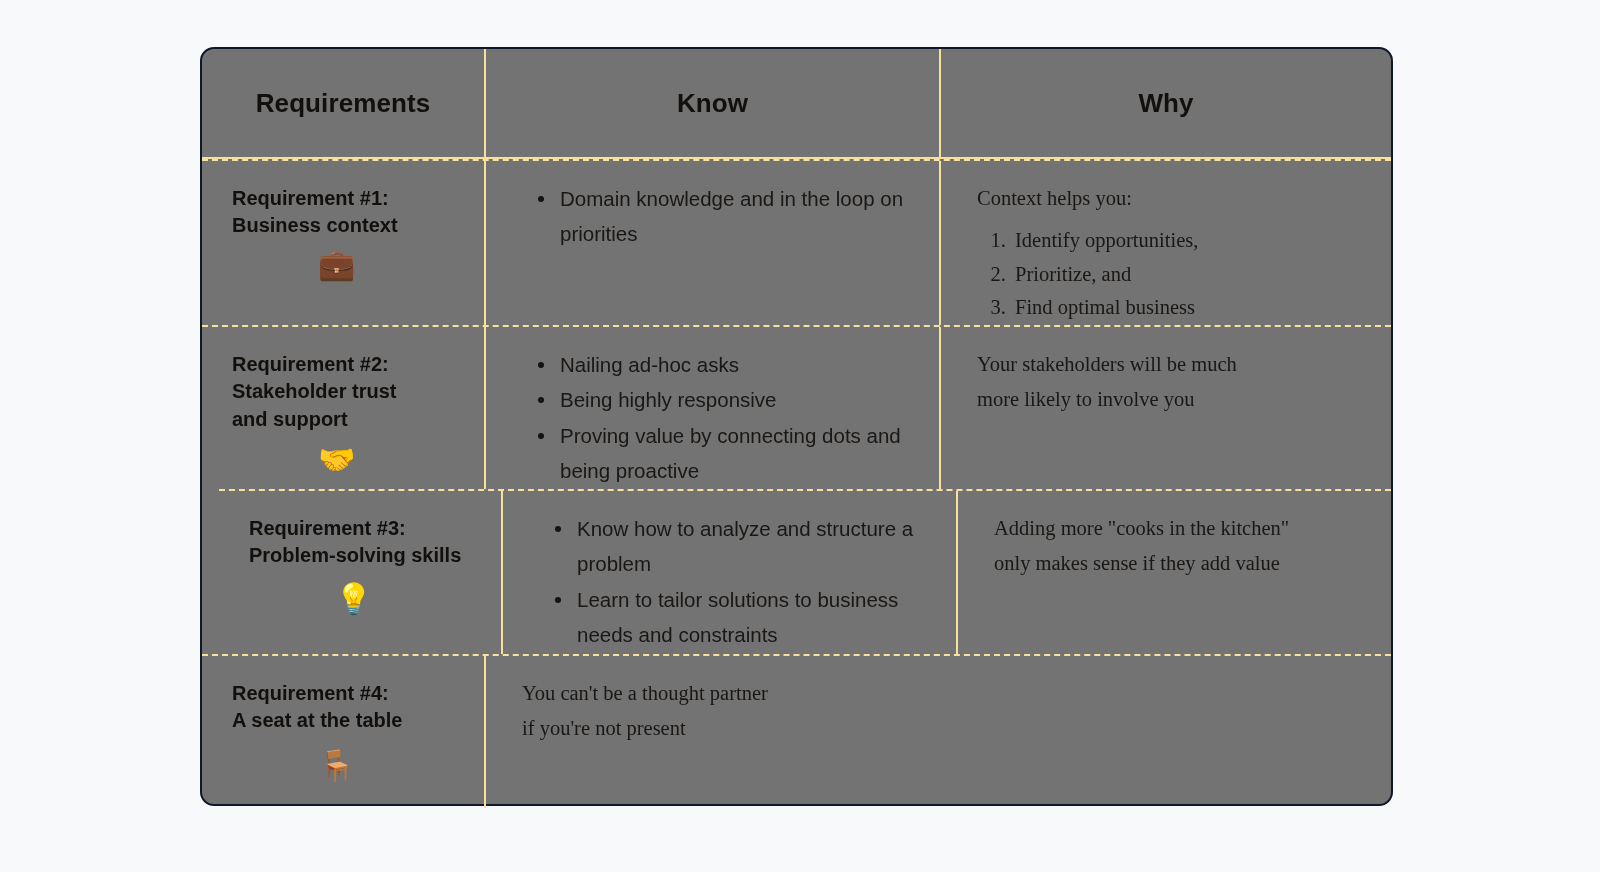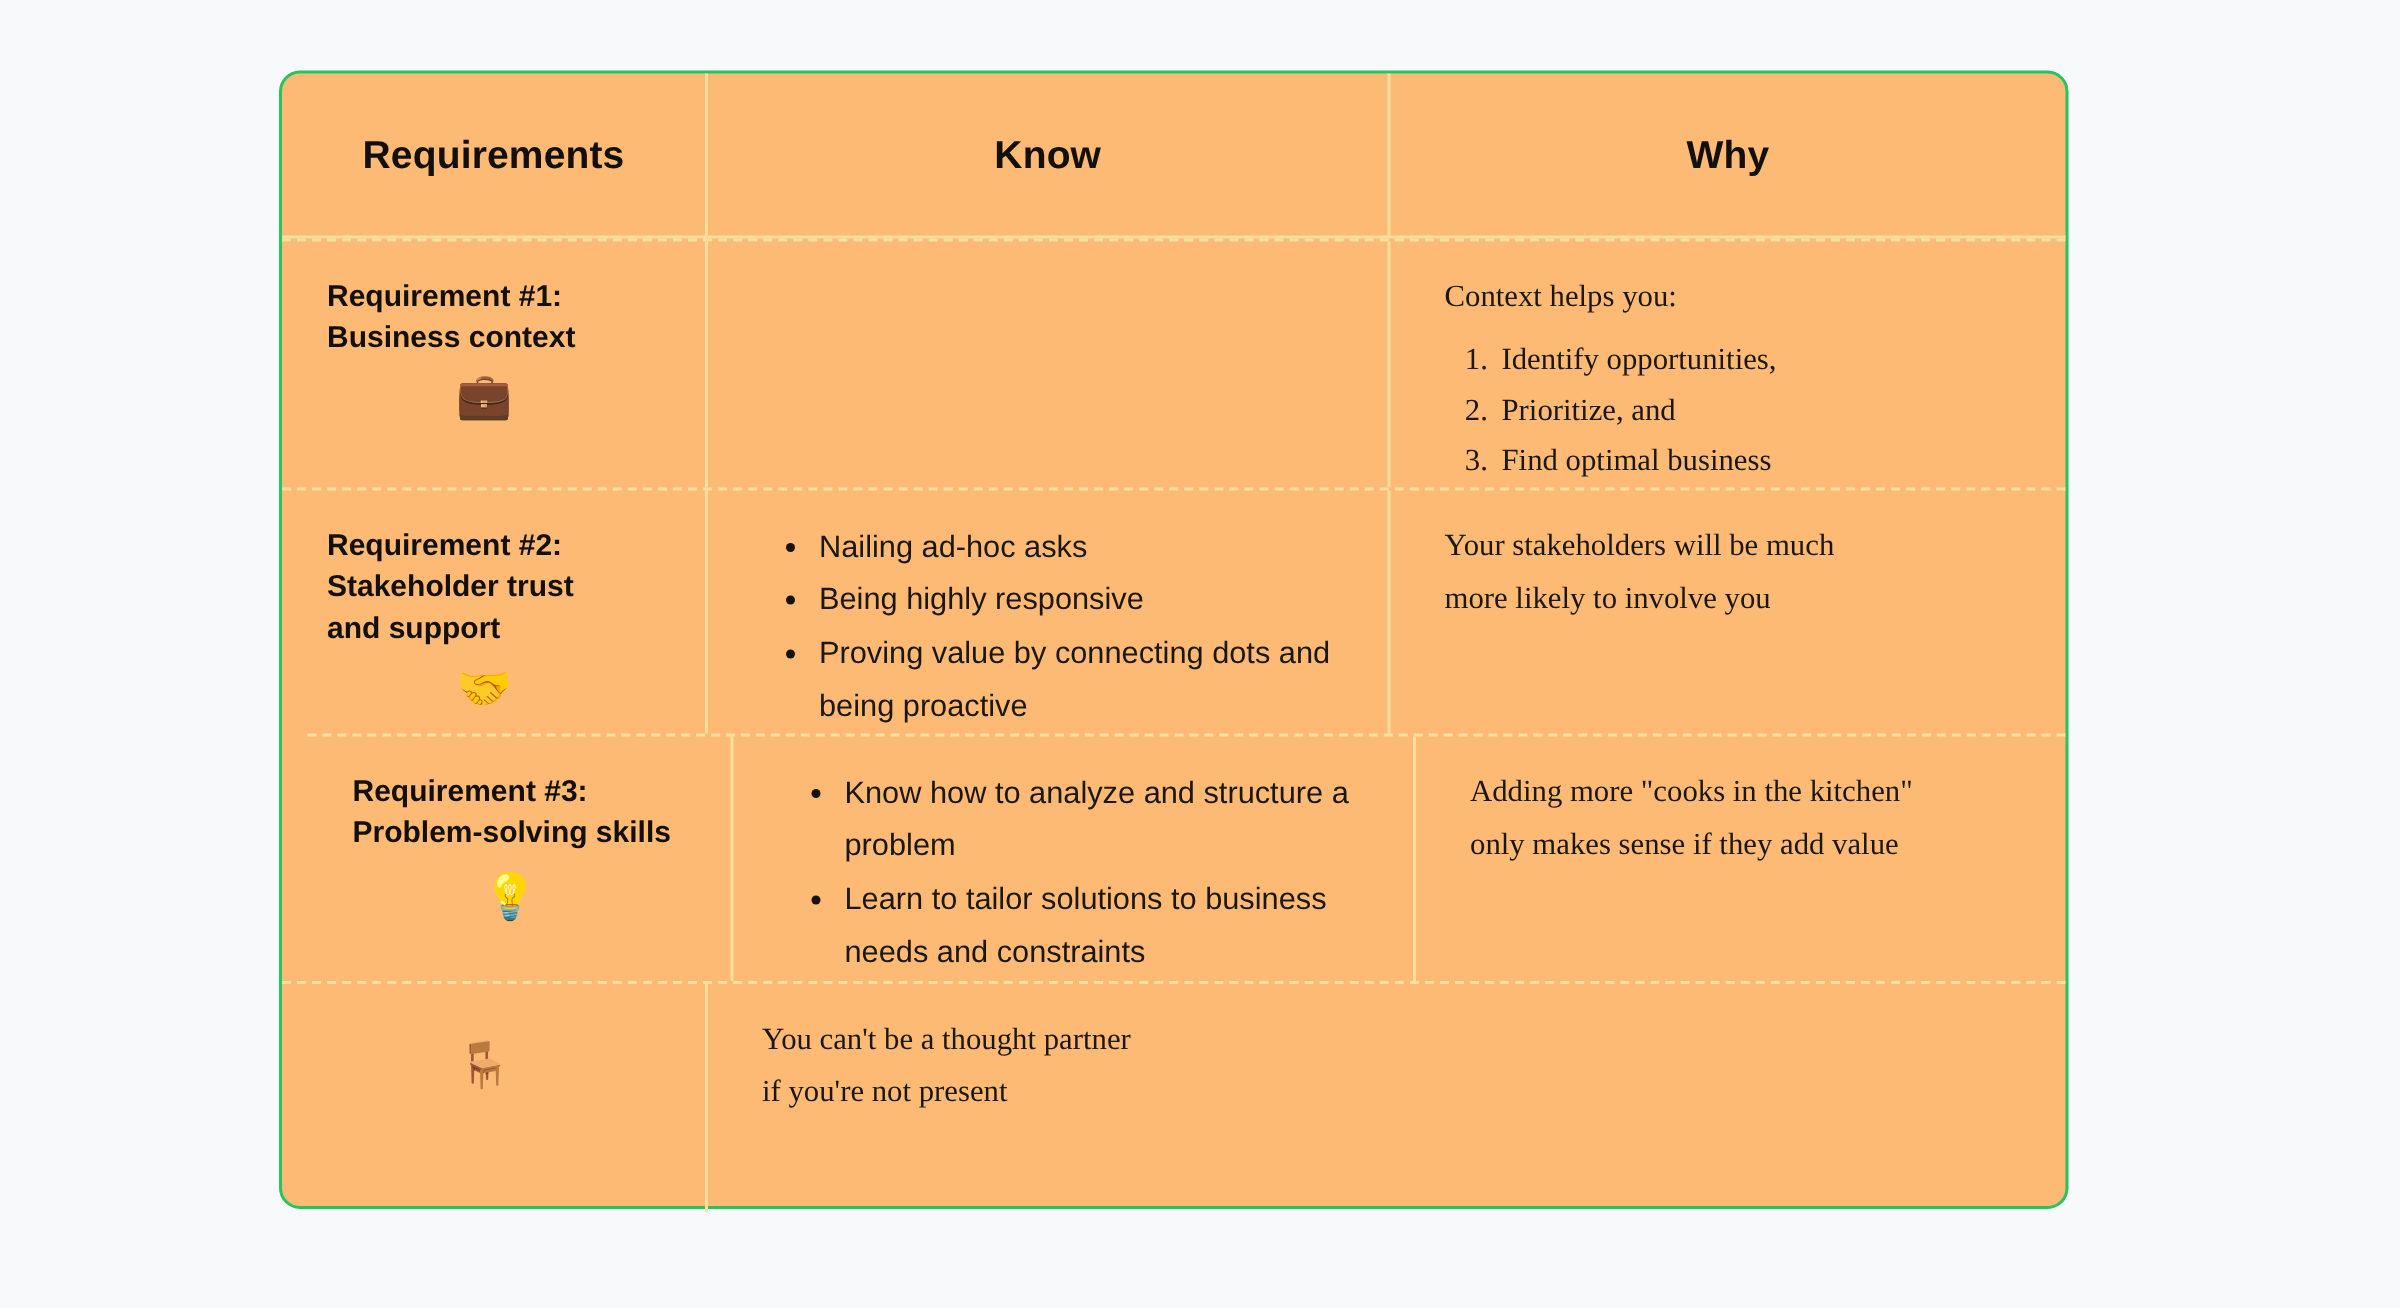--- a/index.html
+++ b/index.html
@@ -16,27 +16,27 @@
   }
 
   .page {
     position: relative;
     width: 1600px;
     height: 872px;
   }
 
   .req-table {
     position: absolute;
-    left: 186px;
+    left: 200px;
     top: 47px;
     width: 1193px;
     height: 759px;
     box-sizing: border-box;
-    background: #fdba74;
-    border: 2px solid #22c55e;
+    background: #737373;
+    border: 2px solid #0f172a;
     border-radius: 14px;
   }
 
   .table-inner {
     position: relative;
     width: 100%;
     height: 100%;
     display: flex;
     flex-direction: column;
   }
@@ -175,20 +175,21 @@
       </div>
 
       <div class="trow r1">
         <div class="col col-req req-cell">
           <div class="req-title">Requirement #1:
 Business context</div>
           <div class="req-emoji">💼</div>
         </div>
         <div class="col col-what what-cell">
           <ul class="what-list">
+            <li>Domain knowledge and in the loop on priorities</li>
           </ul>
         </div>
         <div class="col col-why why-cell">
           <p class="why-lead">Context helps you:</p>
           <ol class="why-list">
             <li>Identify opportunities,</li>
             <li>Prioritize, and</li>
             <li>Find optimal business</li>
           </ol>
         </div>
@@ -227,20 +228,22 @@
           </ul>
         </div>
         <div class="col col-why why-cell">
           <p class="why-lead">Adding more "cooks in the kitchen"
 only makes sense if they add value</p>
         </div>
       </div>
 
       <div class="trow r4">
         <div class="col col-req req-cell">
+          <div class="req-title">Requirement #4:
+A seat at the table</div>
           <div class="req-emoji emoji-r4">🪑</div>
         </div>
         <div class="col col-why why-cell">
           <p class="why-lead">You can't be a thought partner
 if you're not present</p>
         </div>
       </div>
 
     </div>
   </div>

